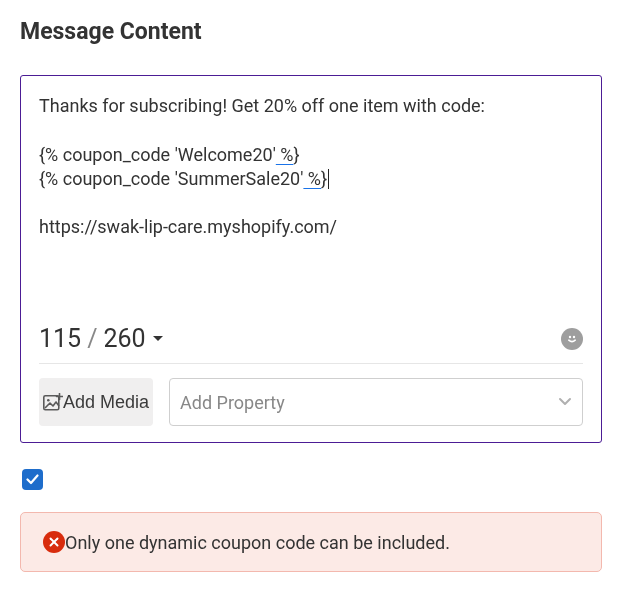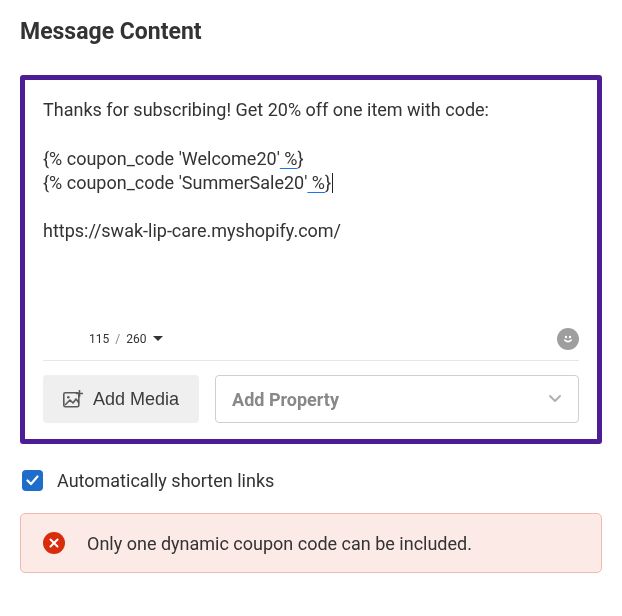--- a/index.html
+++ b/index.html
@@ -11,21 +11,21 @@
       color: #3B3B3B;
     }
     h2.section-title {
       font-size: 23px;
       font-weight: 700;
       color: #333;
       margin-bottom: 30px;
       margin-top: 2px;
     }
     .editor-box {
-      border: 5px solid #4c1d95;
+      border: 1px solid #4c1d95;
       border-radius: 3px;
       padding: 18px 18px 16px 18px;
       background: #fff;
     }
     .message-area {
       min-height: 220px;
       font-size: 18px;
       line-height: 1.35;
       color: #333;
       outline: none;
@@ -50,23 +50,22 @@
       align-items: center;
       justify-content: space-between;
       margin-top: 10px;
       padding-bottom: 10px;
       border-bottom: 1px solid #E6E6E6;
     }
     .counter-left {
       display: flex;
       align-items: center;
       gap: 4px;
-      font-size: 12px;
-      color: #333;
-      margin-left: 46px;
+      font-size: 25px;
+      color: #333;
     }
     .counter-left .cur {
       font-weight: 400;
     }
     .counter-left .sep {
       color: #888;
       margin: 0 2px;
     }
     .counter-left .max {
       font-weight: 400;
@@ -90,42 +89,41 @@
       font-size: 14px;
     }
     .toolbar-row {
       display: flex;
       gap: 16px;
       margin-top: 14px;
     }
     .add-media-btn {
       display: inline-flex;
       align-items: center;
-      gap: 10px;
+      gap: 0;
       background: #F0EFEF;
       border: none;
       border-radius: 4px;
-      padding: 12px 20px;
+      padding: 12px 4px;
       font-size: 18px;
       color: #3B3B3B;
       font-weight: 500;
     }
     .add-property-select {
       flex: 1;
       display: flex;
       align-items: center;
       justify-content: space-between;
       border: 1px solid #CFCFCF;
       border-radius: 4px;
-      padding: 0 16px;
+      padding: 0 10px;
       height: 48px;
       font-size: 18px;
       color: #888;
       background: #fff;
-      font-weight: bold;
     }
     .add-property-select .chev {
       color: #B0B0B0;
     }
     .checkbox-row {
       display: flex;
       align-items: center;
       gap: 14px;
       margin-top: 26px;
       margin-left: 2px;
@@ -145,21 +143,20 @@
       color: #333;
     }
     .alert {
       margin-top: 22px;
       border: 1px solid #F3B8AE;
       background: #FCEAE6;
       border-radius: 5px;
       padding: 18px 22px;
       display: flex;
       align-items: center;
-      gap: 22px;
     }
     .alert .err-icon {
       width: 22px;
       height: 22px;
       border-radius: 50%;
       background: #D82C0D;
       display: inline-flex;
       align-items: center;
       justify-content: center;
       color: #fff;
@@ -227,21 +224,20 @@
     </div>
   </div>
 </div>
 
 <div class="checkbox-row">
   <span class="cbx">
     <svg width="13" height="11" viewBox="0 0 13 11">
         <path d="M1.5 5.5 L5 9 L11.5 1.5" fill="none" stroke="#fff" stroke-width="2.2" stroke-linecap="round" stroke-linejoin="round"></path>
       </svg>
   </span>
-  <label>Automatically shorten links</label>
 </div>
 
 <div class="alert">
   <span class="err-icon">
     <svg width="12" height="12" viewBox="0 0 12 12">
       <line x1="2.5" y1="2.5" x2="9.5" y2="9.5" stroke="#fff" stroke-width="2" stroke-linecap="round"></line>
       <line x1="9.5" y1="2.5" x2="2.5" y2="9.5" stroke="#fff" stroke-width="2" stroke-linecap="round"></line>
     </svg>
   </span>
   <span class="msg">Only one dynamic coupon code can be included.</span>

